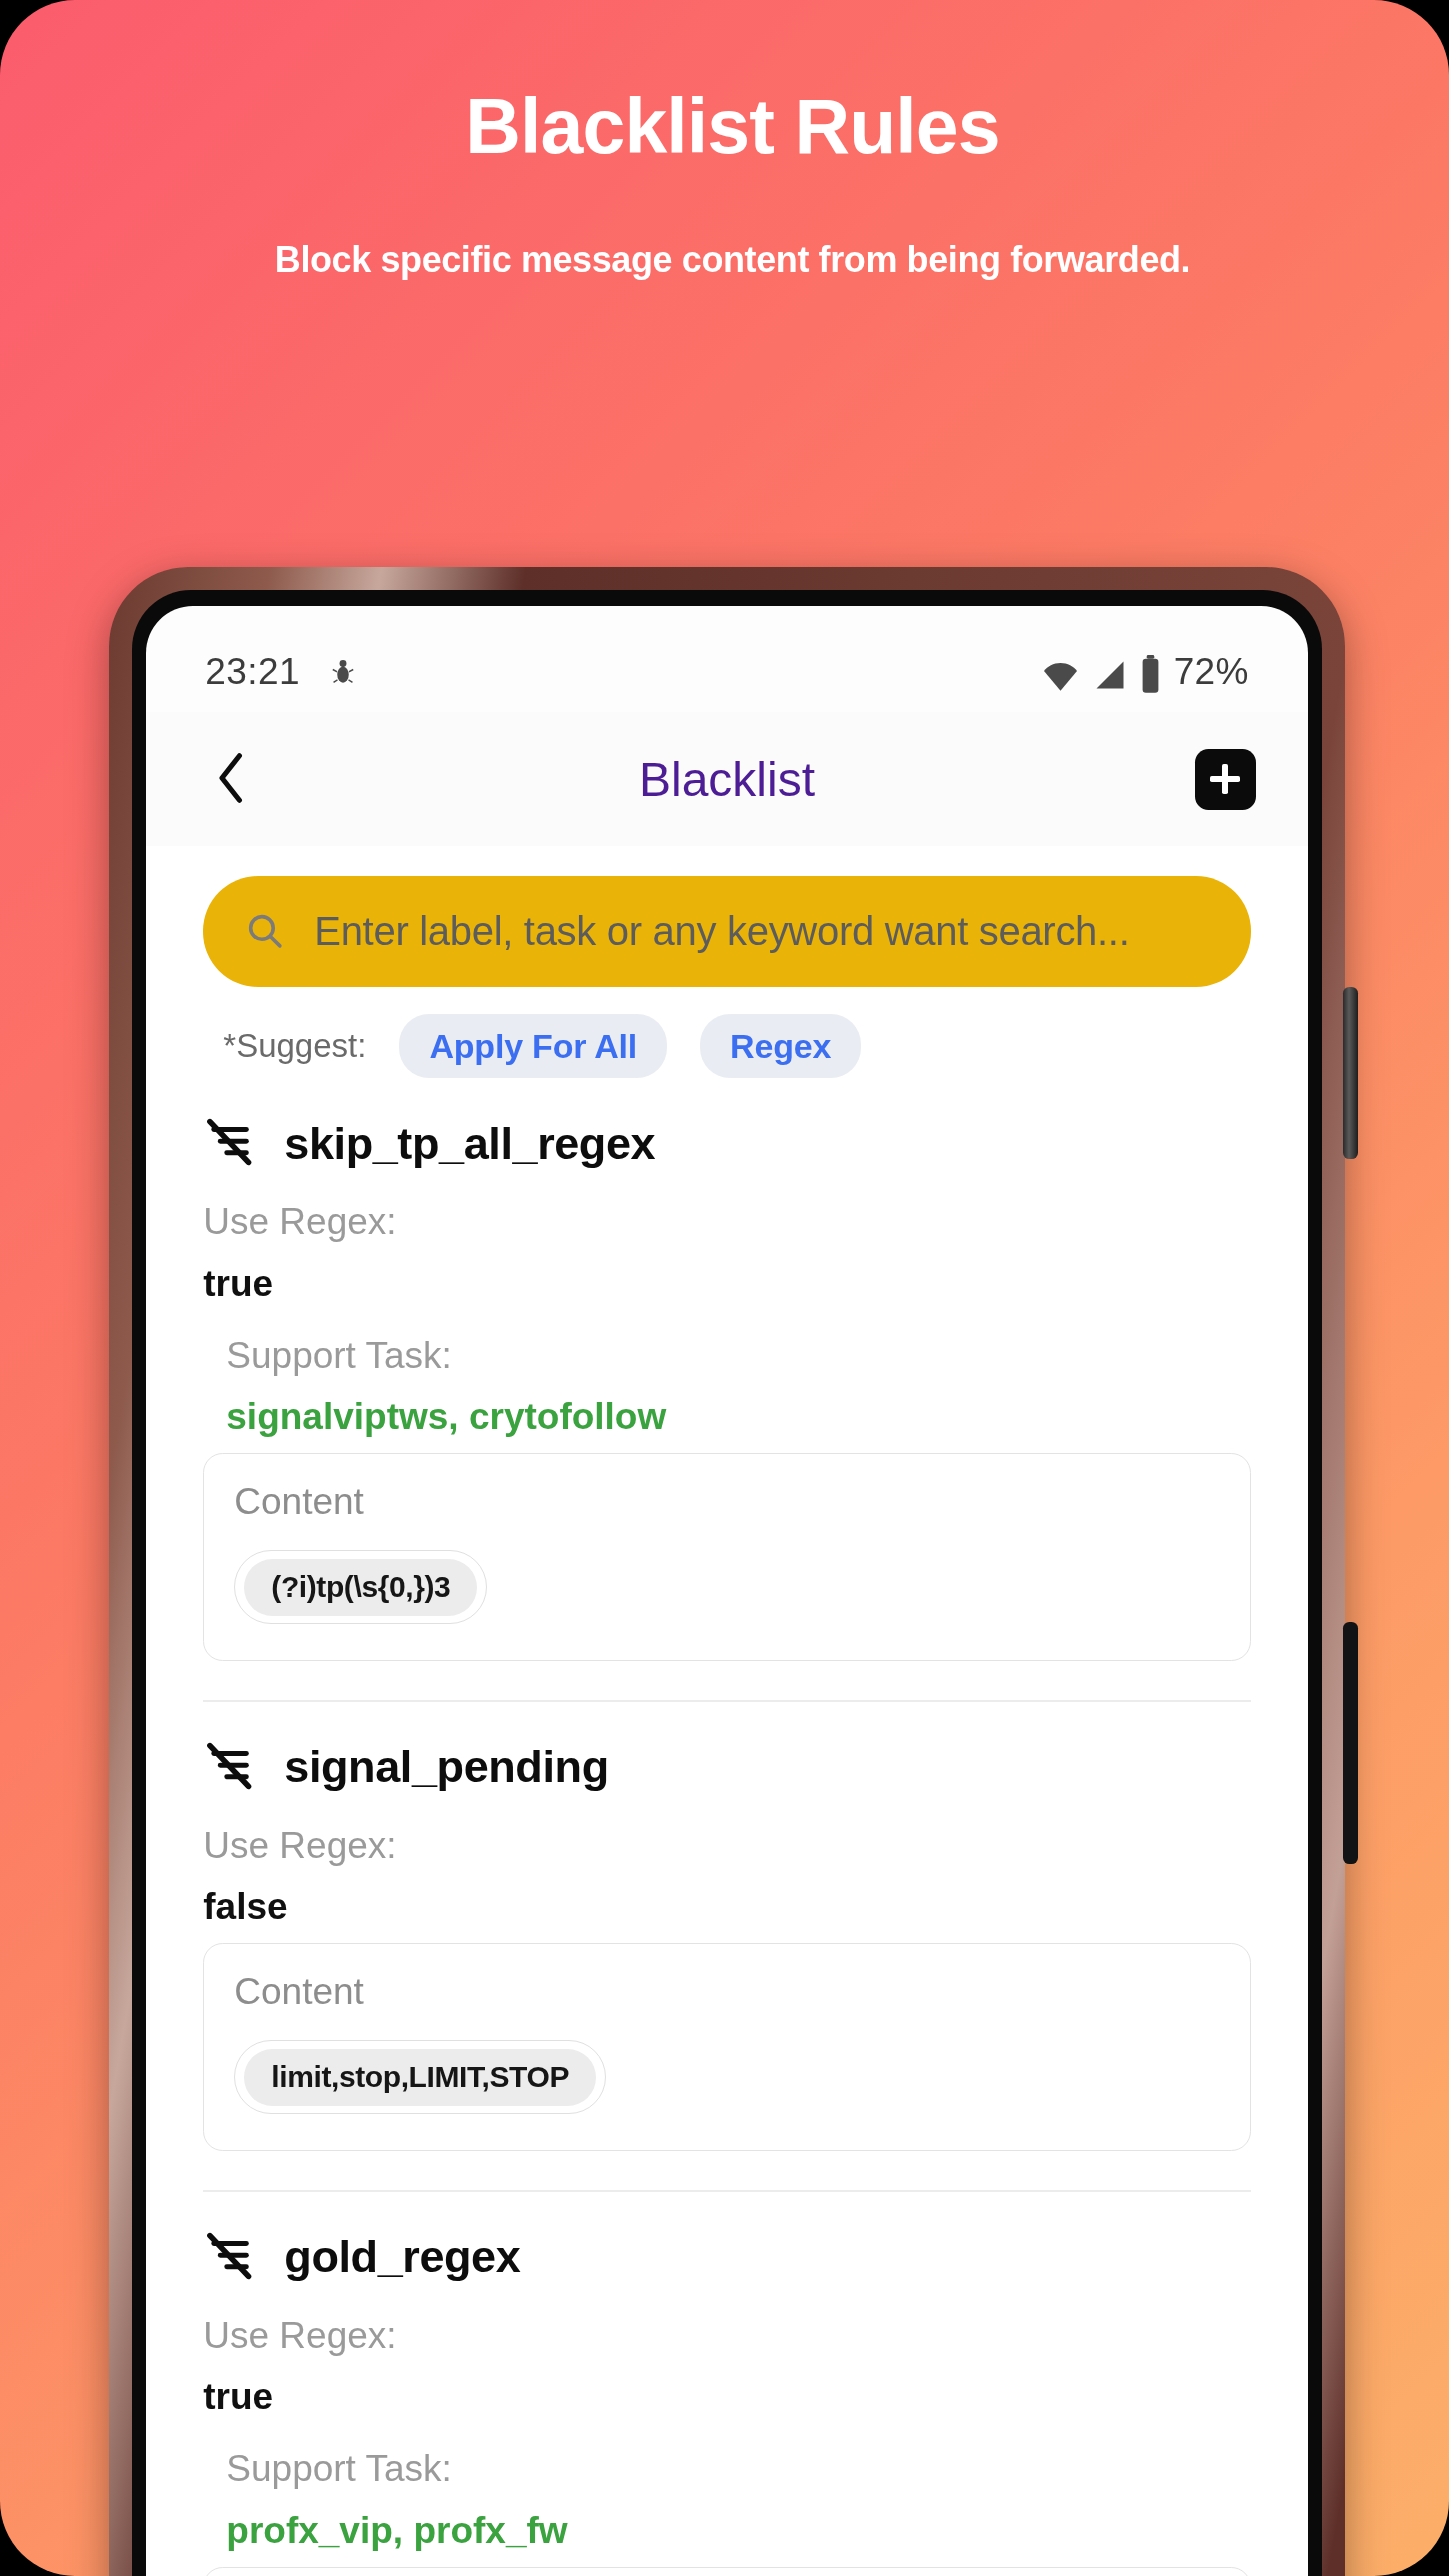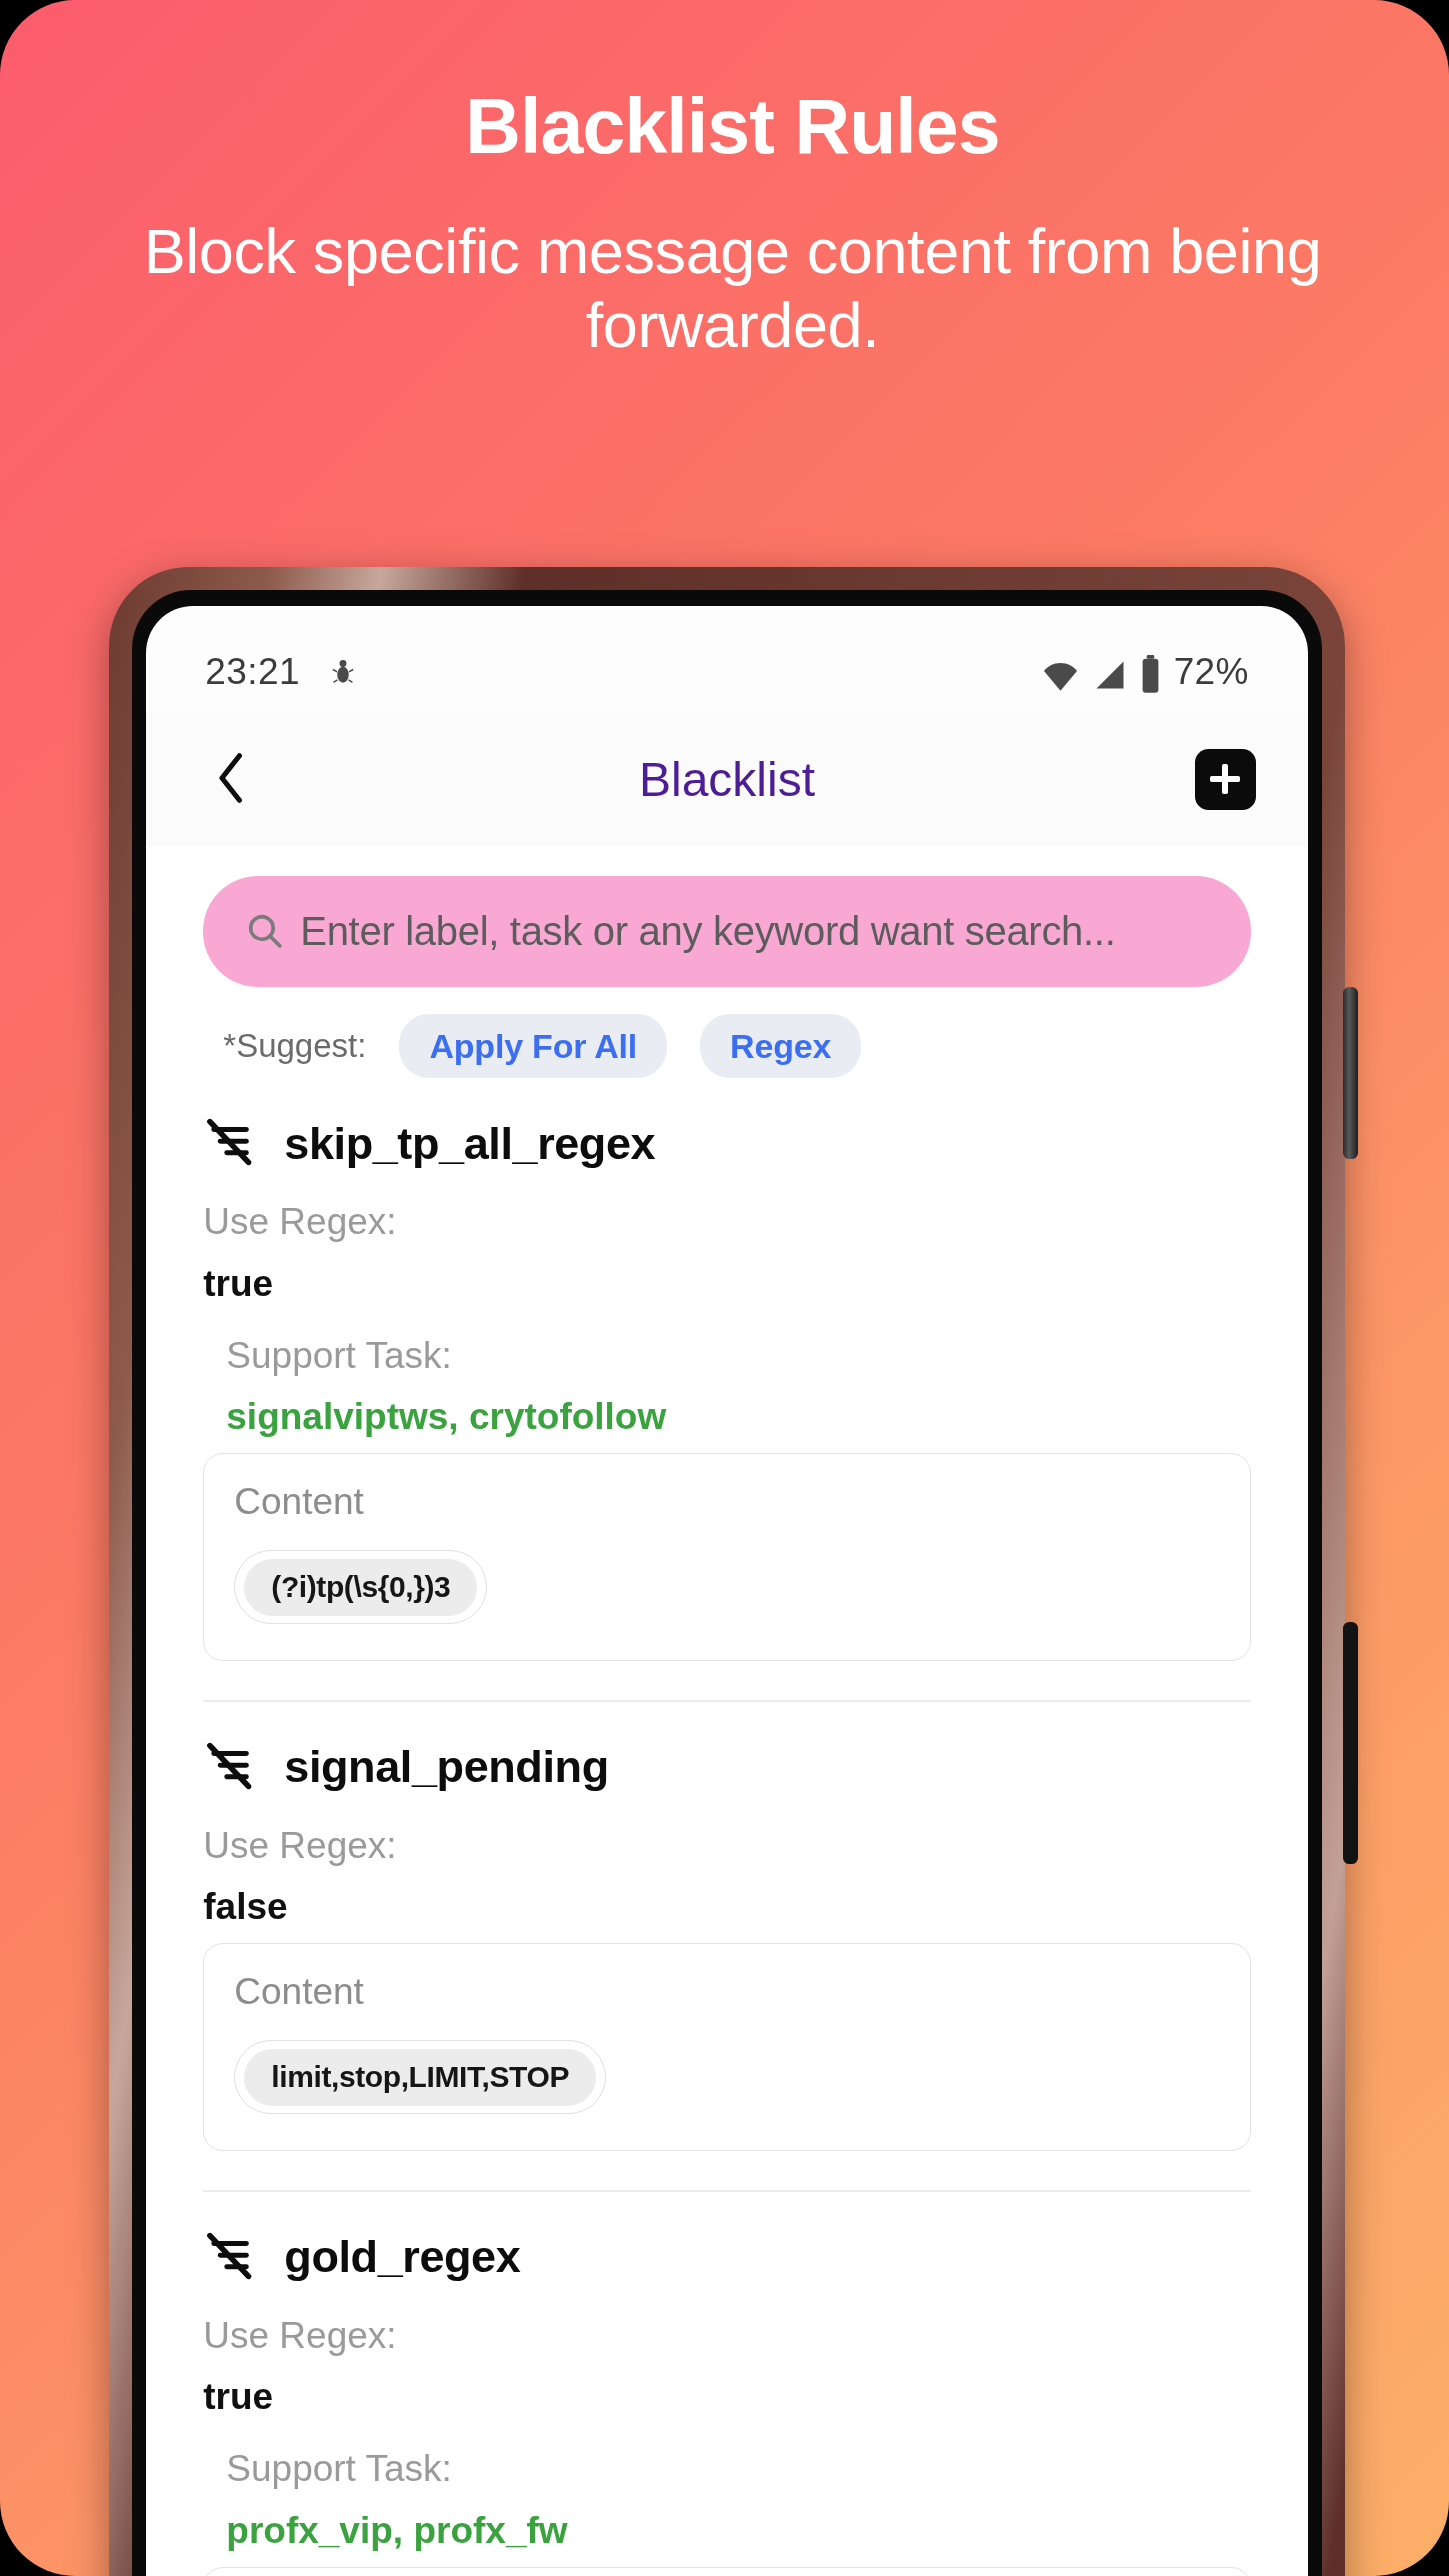--- a/index.html
+++ b/index.html
@@ -12,21 +12,21 @@
     background:linear-gradient(135deg,#fb5c6d 0%,#fc7b64 42%,#fd9a66 72%,#fcaf69 100%);
   }
 
   
   .promo{ position:absolute; left:16px; right:0; top:86px; text-align:center; padding:0 86px; }
   .promo-title{
     font-size:77px; font-weight:700; color:#ffffff; letter-spacing:-0.9px;
     line-height:1.05;
   }
   .promo-sub{
-    margin-top:47px; font-size:63px; font-weight:400; color:#ffffff;
+    margin-top:72px; font-size:36px; font-weight:700; color:#ffffff;
     line-height:1.18; letter-spacing:-0.4px;
   }
 
   
   .device{
     position:absolute; left:109px; top:567px; width:1236px; height:2093px;
     border-radius:79px 79px 0 0;
     background:linear-gradient(100deg,#6d3a31 0%,#8d5a4c 10%,#c7a79c 17%,#5d2f28 26%,#6b3a31 50%,#7a443a 78%,#c3a096 91%,#5d2f28 98%);
     box-shadow:0 12.5px 41px rgba(0,0,0,.35);
     padding:23px 23px 0 23px;
@@ -83,22 +83,22 @@
     position:relative; z-index:2;
   }
   .add-btn .pl-h{ position:absolute; width:30px; height:6.3px; background:#fff; border-radius:1.8px; }
   .add-btn .pl-v{ position:absolute; width:6.3px; height:30px; background:#fff; border-radius:1.8px; }
 
   
   .body{ background:#fff; padding:0 0 0 0; }
 
   .searchwrap{ padding:30px 57px 0 57px; }
   .search{
-    height:111px; border-radius:55px; background:#f9a8d4;
-    display:flex; align-items:center; gap:15px; padding:0 41px;
+    height:111px; border-radius:55px; background:#eab308;
+    display:flex; align-items:center; gap:29px; padding:0 41px;
     cursor:text;
   }
   .search-ph{ font-size:40px; color:#5c5c5c; font-weight:400; letter-spacing:-0.3px; }
 
   .suggest{
     display:flex; align-items:center; gap:33px; padding:27px 57px 0 77px;text-align:center;
   }
   .suggest-label{ font-size:33px; color:#6a6a6a; }
   .chip-sug{
     padding:12.5px 30px; border-radius:30px; background:#e9ecf2;

